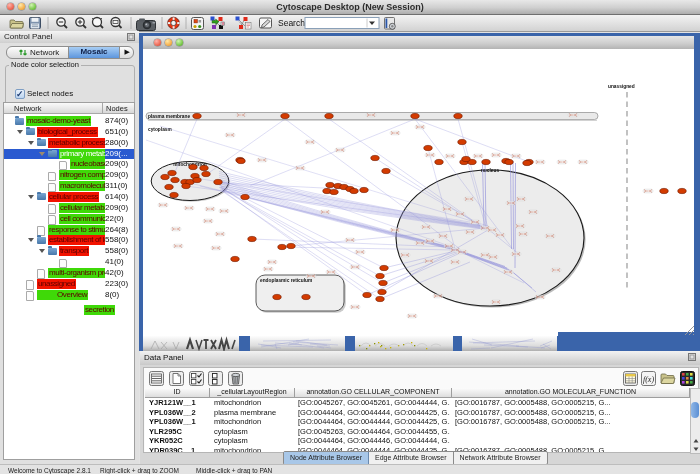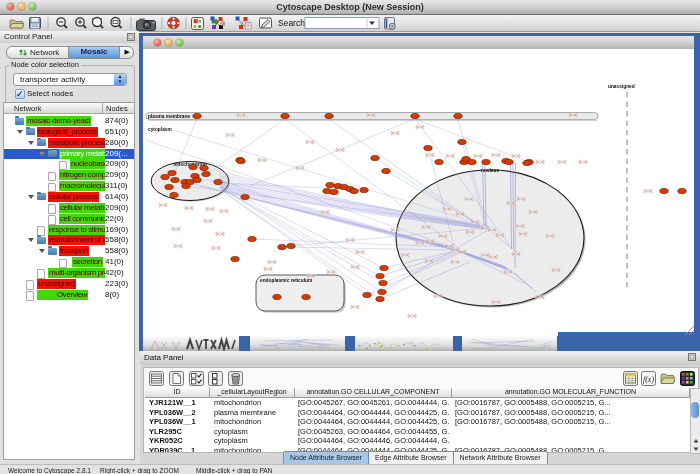--- a/index.html
+++ b/index.html
@@ -189,24 +189,20 @@
       <svg width="9" height="9" style="position:absolute;left:12px;top:1px">
         <path d="M2 7 L2 2 M2 2 L0.5 3.5 M2 2 L3.5 3.5" stroke="#2a9a2a" stroke-width="1.2" fill="none"></path>
         <path d="M6 2 L6 7 M6 7 L4.5 5.5 M6 7 L7.5 5.5" stroke="#2a9a2a" stroke-width="1.2" fill="none"></path>
       </svg>
       <div id="tab-net" style="left:23px;">Network</div>
       <div id="tab-mosaic">Mosaic</div>
       <div id="tab-arrow">▶</div>
     </div>
     <div id="groupbox"></div>
     <div id="grouplabel">Node color selection</div>
-    <div id="combo">
-      <span>transporter activity</span>
-      <div class="step">▲<br>▼</div>
-    </div>
     <div id="checkbox">✓</div>
     <div id="checklabel">Select nodes</div>
     <div id="treebox">
       <div id="treehead">
         <span style="position:absolute;left:10px;top:1px;">Network</span>
         <span style="position:absolute;left:102px;top:1px;">Nodes</span>
         <div style="position:absolute;left:98px;top:0;width:1px;height:10px;background:#a8a8a8;"></div>
       </div>
       <div id="treerows">
         <div class="trow" style="top:13.0px;">
@@ -260,37 +256,37 @@
           <div class="cnt">209(0)</div>
         </div>
 <div class="trow" style="top:110.64999999999999px;">
           <div class="file" style="left:44px;"></div>
           <div class="lab gbg" style="left:55px;max-width:44px;">cell communicat</div>
           <div class="cnt">22(0)</div>
         </div>
 <div class="trow" style="top:121.5px;">
           <div class="file" style="left:33px;"></div>
           <div class="lab gbg" style="left:44px;max-width:55px;">response to stimulu</div>
-          <div class="cnt">169(0)</div>
+          <div class="cnt">264(8)</div>
         </div>
 <div class="trow" style="top:132.35px;">
           <div class="tri" style="left:24px;"></div>
           <div class="fold" style="left:33px;"></div>
           <div class="lab rbg" style="left:44px;max-width:55px;">establishment of lo</div>
           <div class="cnt">558(0)</div>
         </div>
 <div class="trow" style="top:143.2px;">
           <div class="tri" style="left:35px;"></div>
           <div class="fold" style="left:44px;"></div>
           <div class="lab rbg" style="left:55px;max-width:44px;">transport</div>
           <div class="cnt">558(0)</div>
         </div>
 <div class="trow" style="top:154.04999999999998px;">
           <div class="file" style="left:55px;"></div>
-          <div class="lab gbg" style="left:68px;max-width:33px;">secretion</div>
+          <div class="lab gbg" style="left:80px;max-width:33px;margin-top:48px;">secretion</div>
           <div class="cnt">41(0)</div>
         </div>
 <div class="trow" style="top:164.9px;">
           <div class="file" style="left:33px;"></div>
           <div class="lab gbg" style="left:44px;max-width:55px;">multi-organism pro</div>
           <div class="cnt">42(0)</div>
         </div>
 <div class="trow" style="top:175.75px;">
           <div class="file" style="left:22px;"></div>
           <div class="lab rbg" style="left:33px;max-width:66px;">unassigned</div>

